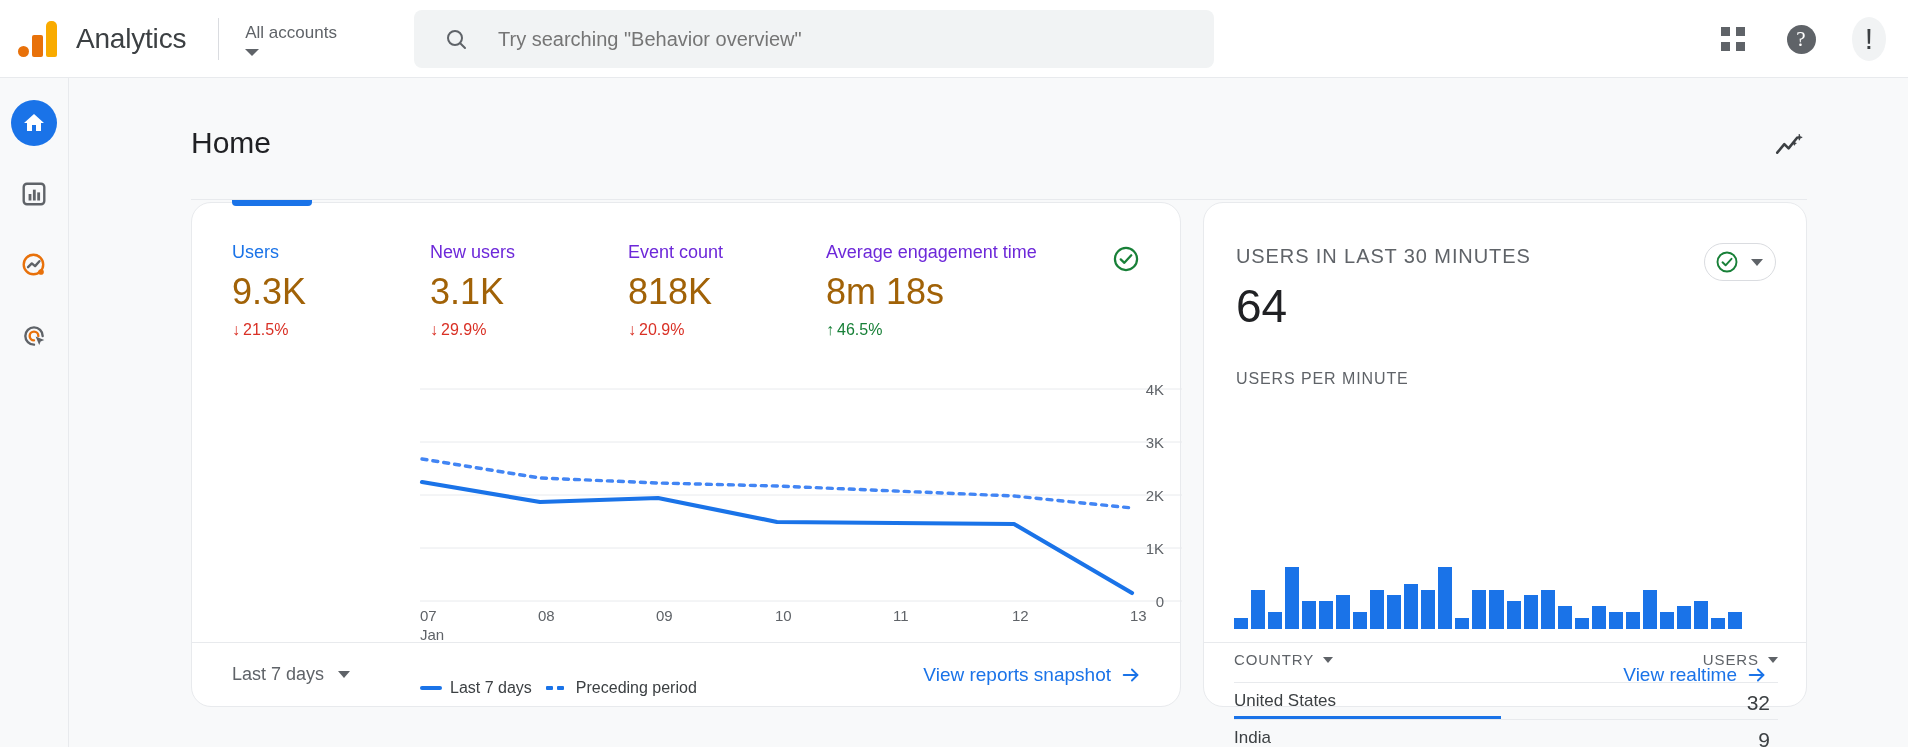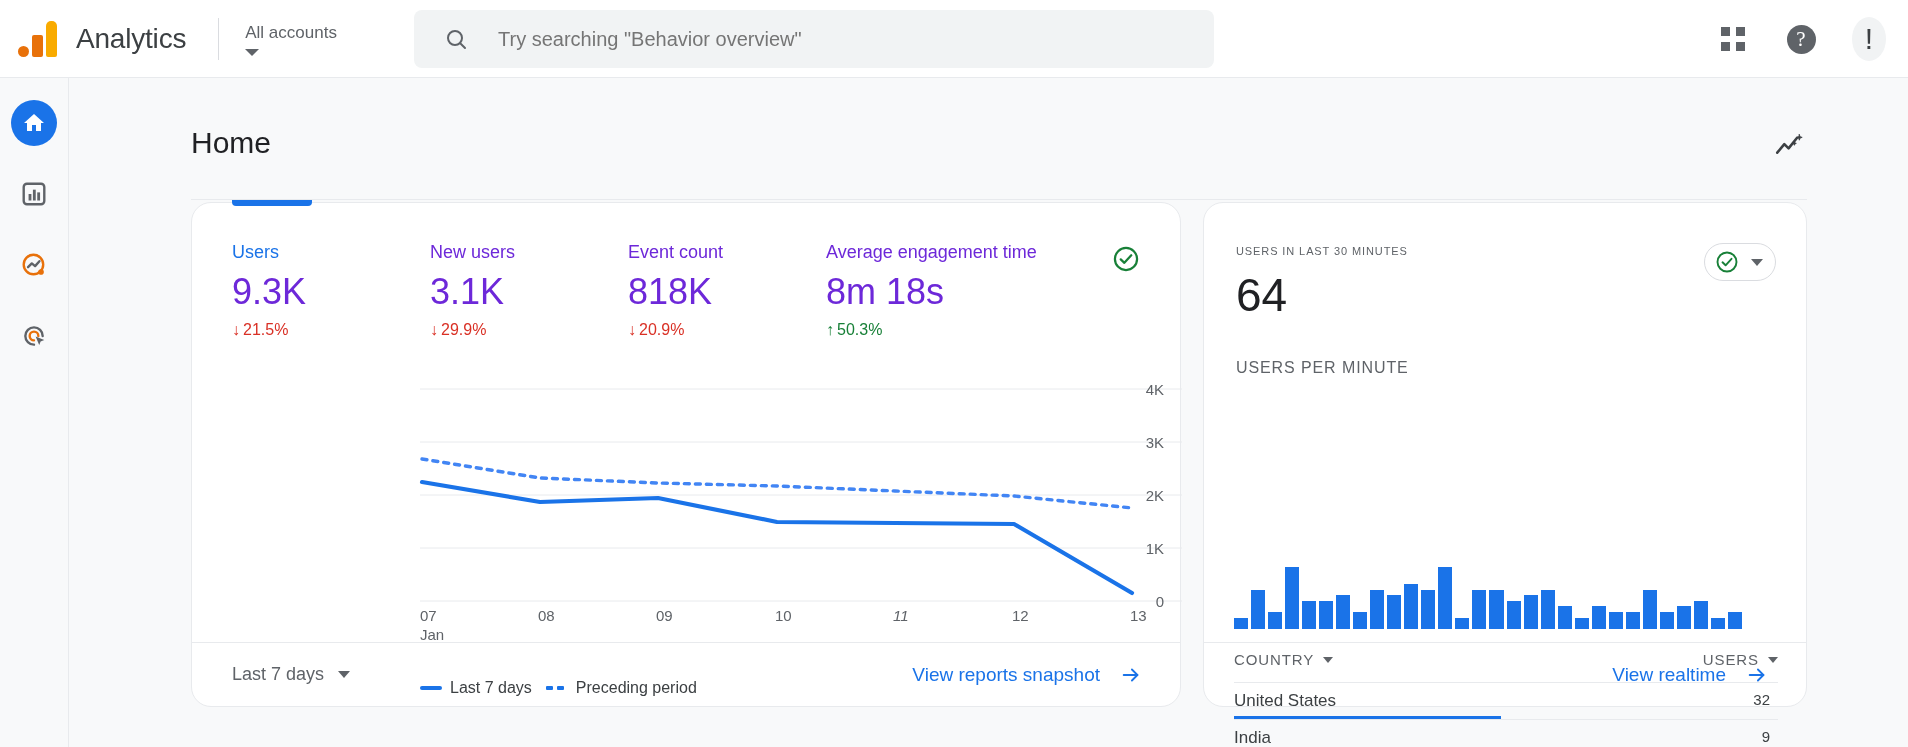--- a/index.html
+++ b/index.html
@@ -106,21 +106,21 @@
   
   .metric-row { display: flex; padding: 38px 0 0 40px; position: relative; }
   .metric { width: 198px; }
   .metric.m-wide { width: 330px; }
   .metric-name { font-size: 18px; color: #6d28d9; line-height: 22px; white-space: nowrap; }
   .metric.sel .metric-name { color: #1a73e8; }
   .metric-tab-bar {
     position: absolute; left: 40px; top: -3px;
     width: 80px; height: 6px; background: #1a73e8; border-radius: 0 0 4px 4px;
   }
-  .metric-val { font-size: 36px; color: #6d28d9; font-weight: 400; margin-top: 8px; line-height: 42px; }
+  .metric-val { font-size: 36px; color: #a16207; font-weight: 400; margin-top: 8px; line-height: 42px; }
   .metric-delta { font-size: 16px; margin-top: 8px; display: flex; align-items: center; gap: 3px; }
   .down { color: #d93025; }
   .up   { color: #188038; }
   .check-badge {
     position: absolute; right: 40px; top: 42px;
     width: 28px; height: 28px;
   }
 
   
   .chart-wrap { position: absolute; left: 0; top: 162px; width: 990px; height: 250px; }
@@ -133,45 +133,45 @@
   .lg-dash i { width: 7px; height: 4px; background: #1a73e8; border-radius: 1px; display: block; }
 
   .card-foot {
     position: absolute; left: 0; bottom: 0; width: 100%; height: 64px;
     border-top: 1px solid #e8eaed;
     display: flex; align-items: center; justify-content: space-between;
     padding: 0 38px 0 40px;
   }
   .range-pick { display: flex; align-items: center; gap: 14px; font-size: 18px; color: #5f6368; cursor: pointer; }
   .range-caret { width:0;height:0;border-left:6px solid transparent;border-right:6px solid transparent;border-top:7px solid #5f6368; }
-  .foot-link { font-size: 19px; color: #1a73e8; display: flex; align-items: center; gap: 20px; cursor: pointer; justify-content: flex-end; }
+  .foot-link { font-size: 19px; color: #1a73e8; display: flex; align-items: center; gap: 9px; cursor: pointer; justify-content: flex-end; }
 
   
   .rt-head { padding: 42px 0 0 32px; }
-  .rt-kicker { font-size: 11px; color: #5f6368; letter-spacing: 0.9px; text-transform: uppercase; }
+  .rt-kicker { font-size: 20px; color: #5f6368; letter-spacing: 0.9px; text-transform: uppercase; }
   .rt-big { font-size: 46px; color: #202124; font-weight: 400; margin-top: 12px; line-height: 52px; }
   .rt-kicker2 { font-size: 16px; color: #5f6368; letter-spacing: 0.9px; margin-top: 38px; text-transform: uppercase; }
   .rt-chip {
     position: absolute; right: 30px; top: 40px;
     height: 38px; padding: 0 12px 0 10px;
     border: 1px solid #dadce0; border-radius: 19px;
     display: flex; align-items: center; gap: 12px; cursor: pointer;
   }
   .rt-chip-caret { width:0;height:0;border-left:6px solid transparent;border-right:6px solid transparent;border-top:7px solid #5f6368; }
 
   .bars { position: absolute; left: 30px; top: 360px; width: 508px; height: 66px; display: flex; align-items: flex-end; gap: 3px; }
   .bar { flex: 1 1 0; background: #1a73e8; }
 
   .rt-table { position: absolute; left: 30px; top: 448px; width: 544px; }
   .rt-th { display: flex; justify-content: space-between; padding-bottom: 14px; }
   .rt-th span { font-size: 15px; color: #5f6368; letter-spacing: 0.9px; display: flex; align-items: center; gap: 9px; cursor: pointer; }
   .th-caret { width:0;height:0;border-left:5px solid transparent;border-right:5px solid transparent;border-top:6px solid #5f6368; }
   .rt-row { position: relative; height: 37px; border-top: 1px solid #e8eaed; }
   .rt-row .nm { position: absolute; left: 0; top: 8px; font-size: 17px; color: #3c4043; }
-  .rt-row .vl { position: absolute; right: 8px; top: 8px; font-size: 15px; color: #3c4043; }
+  .rt-row .vl { position: absolute; right: 8px; top: 8px; font-size: 21px; color: #3c4043; }
   .rt-row .prog { position: absolute; left: 0; bottom: 0; height: 3px; background: #1a73e8; }
 </style>
 </head>
 <body>
 
 <div class="topbar">
   <div class="ga-logo">
     <span class="b b1"></span>
       <span class="b b2"></span>
       <span class="b b3"></span>
@@ -280,21 +280,21 @@
           <div class="metric-delta down">
             <span>↓</span>
             <span>20.9%</span>
           </div>
         </div>
         <div class="metric m-wide">
           <div class="metric-name">Average engagement time</div>
           <div class="metric-val">8m 18s</div>
           <div class="metric-delta up">
             <span>↑</span>
-            <span>50.3%</span>
+            <span>46.5%</span>
           </div>
         </div>
         <div class="check-badge">
           <svg width="28" height="28" viewBox="0 0 24 24" fill="none" stroke="#188038" stroke-width="1.9">
             <circle cx="12" cy="12" r="9.5"></circle>
             <polyline points="7.5,12.3 10.6,15.3 16.5,8.8" stroke-linecap="round" stroke-linejoin="round"></polyline>
           </svg>
         </div>
       </div>
 
@@ -318,21 +318,21 @@
           <text x="972" y="242" font-family="Liberation Sans, sans-serif" font-size="15" fill="#5f6368" text-anchor="end">0</text>
         </svg>
       </div>
 
       <div class="chart-x">
         <div class="xlab" style="left:0px;top:0;">07</div>
         <div class="xlab" style="left:0px;top:19px;">Jan</div>
         <div class="xlab" style="left:118px;top:0;">08</div>
         <div class="xlab" style="left:236px;top:0;">09</div>
         <div class="xlab" style="left:355px;top:0;">10</div>
-        <div class="xlab" style="left:473px;top:0;font-style:italic;">11</div>
+        <div class="xlab" style="left:473px;top:0;">11</div>
         <div class="xlab" style="left:592px;top:0;">12</div>
         <div class="xlab" style="left:710px;top:0;">13</div>
       </div>
 
       <div class="legend">
         <div class="lg">
           <span class="lg-solid"></span>
           <span>Last 7 days</span>
         </div>
         <div class="lg">

